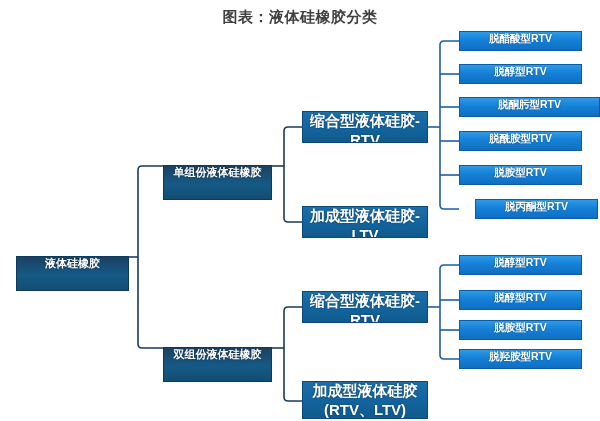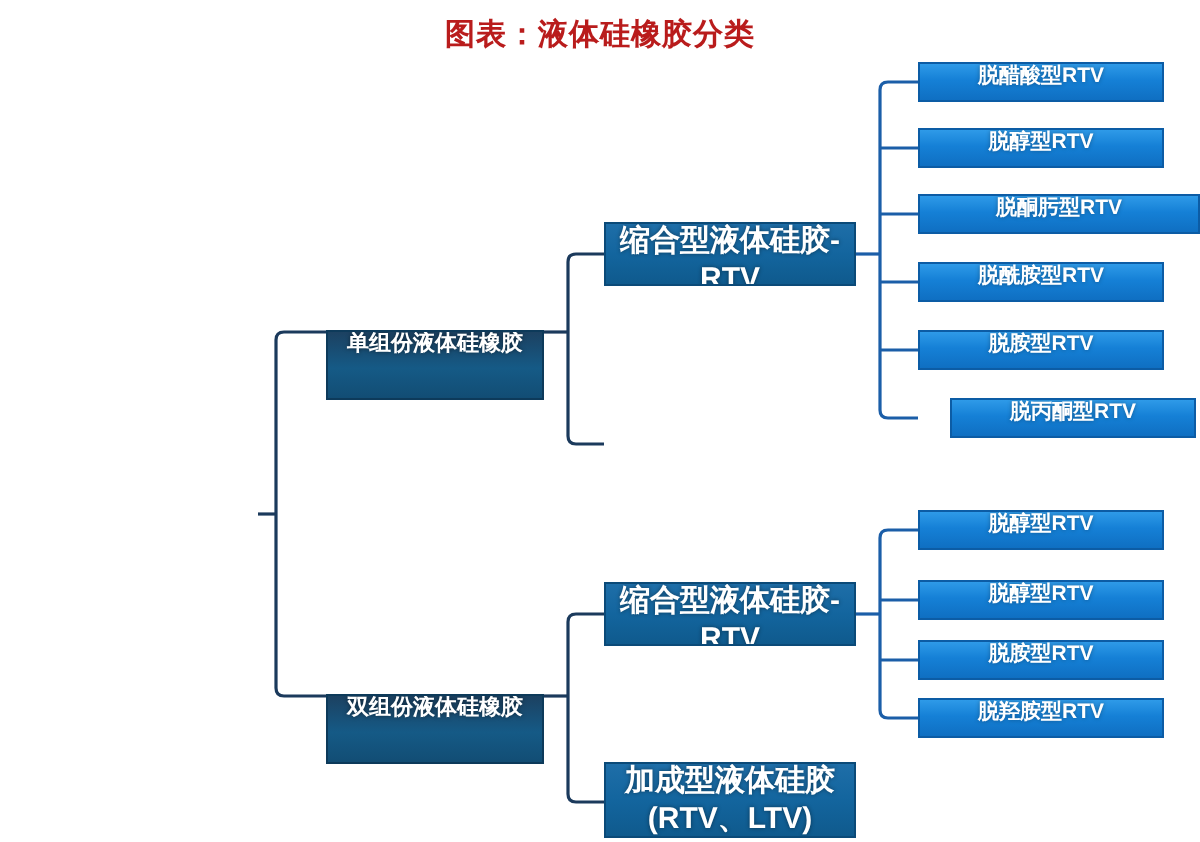--- a/index.html
+++ b/index.html
@@ -13,21 +13,21 @@
   }
   #canvas{position:relative;width:600px;height:421px;}
 
   
   .title{
     position:absolute;
     left:0;top:8px;width:600px;
     text-align:center;
     font-size:15px;
     font-weight:bold;
-    color:#b91c1c;
+    color:#404040;
     letter-spacing:0.5px;
     white-space:nowrap;
   }
 
   
   #wires{position:absolute;left:0;top:0;width:600px;height:421px;}
   .wire-dark{fill:none;stroke:#1b3a5c;stroke-width:1.6;}
   .wire-blue{fill:none;stroke:#1b5ea8;stroke-width:1.6;}
 
   
@@ -102,33 +102,39 @@
     <path class="wire-blue" d="M440,141 L459,141"></path>
     <path class="wire-blue" d="M440,175 L459,175"></path>
 
     <path class="wire-blue" d="M428,307 L440,307"></path>
     <path class="wire-blue" d="M440,307 L440,269 Q440,265 444,265 L459,265"></path>
     <path class="wire-blue" d="M440,307 L440,355 Q440,359 444,359 L459,359"></path>
     <path class="wire-blue" d="M440,300 L459,300"></path>
     <path class="wire-blue" d="M440,330 L459,330"></path>
   </svg>
 
+  <div class="node node-dark" style="left:16px;top:240px;width:113px;height:35px;">
+    <span class="lbl">液体硅橡胶</span>
+  </div>
 
   <div class="node node-dark" style="left:163px;top:149px;width:109px;height:35px;">
     <span class="lbl">单组份液体硅橡胶</span>
   </div>
 
   <div class="node node-dark" style="left:163px;top:331px;width:109px;height:35px;">
     <span class="lbl">双组份液体硅橡胶</span>
   </div>
 
   <div class="node node-mid" style="left:302px;top:111px;width:126px;height:32px;">
     <span class="lbl">缩合型液体硅胶-RTV</span>
   </div>
 
+  <div class="node node-mid" style="left:302px;top:206px;width:126px;height:32px;">
+    <span class="lbl">加成型液体硅胶-LTV</span>
+  </div>
 
   <div class="node node-mid" style="left:302px;top:291px;width:126px;height:32px;">
     <span class="lbl">缩合型液体硅胶-RTV</span>
   </div>
 
   <div class="node node-mid" style="left:302px;top:381px;width:126px;height:38px;">
     <span class="lbl">加成型液体硅胶(RTV、LTV)</span>
   </div>
 
   <div class="node node-blue" style="left:459px;top:31px;width:123px;height:20px;">

